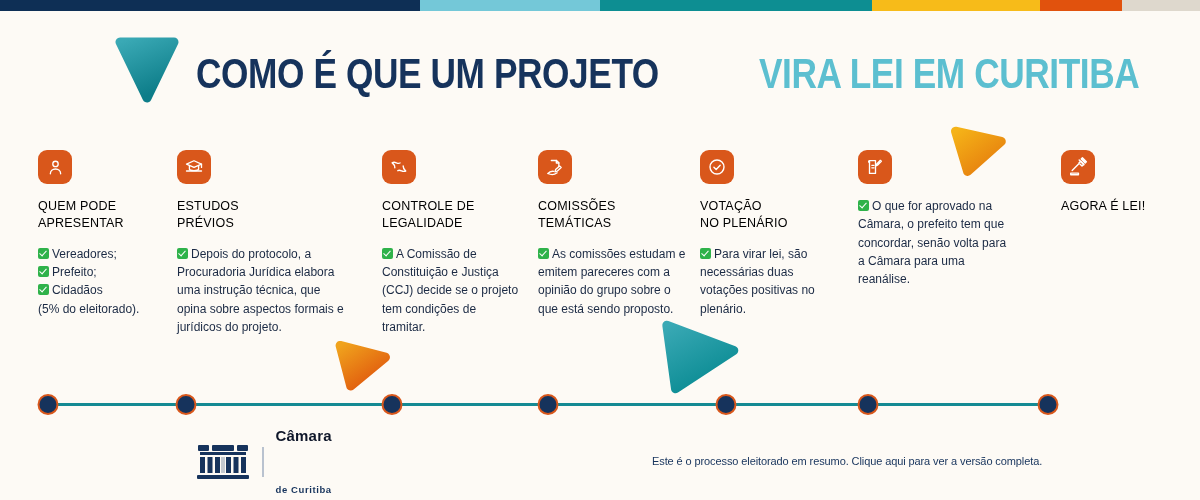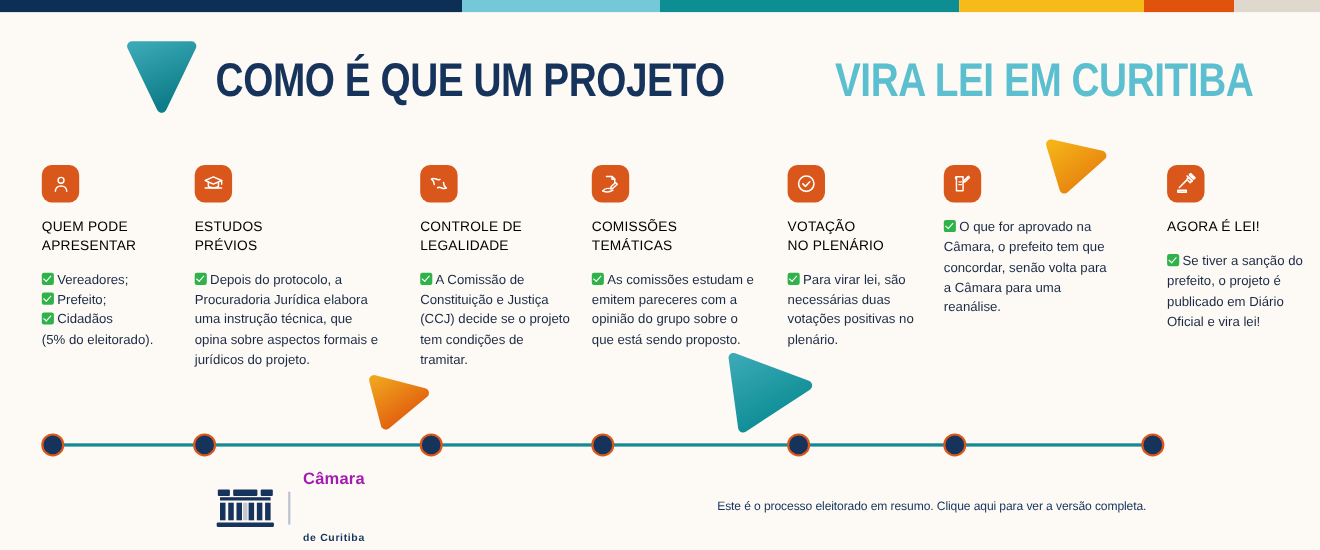--- a/index.html
+++ b/index.html
@@ -155,21 +155,21 @@
   }
   #logo-mark svg { display: block; }
   #logo-divider {
     width: 1.5px;
     height: 30px;
     background: #b9c2cf;
     margin: 0 12px;
   }
   #logo-words { line-height: 1.12; }
   #logo-camara {
-    color: #a21caf;
+    color: #0f172a;
     font-size: 15px;
     font-weight: 700;
     letter-spacing: 0.2px;
   }
   #logo-curitiba {
     color: #16335c;
     font-size: 9.5px;
     font-weight: 700;
     letter-spacing: 0.6px;
     margin-top: 40px;
@@ -305,21 +305,21 @@
             <path d="M4 7c2 1.6 3 4 3 6"></path>
             <path d="M20 16.8c-2-1.6-3-4-3-6"></path>
           </svg>
         </div>
         <div class="step-title">CONTROLE DE
 LEGALIDADE</div>
         <div class="step-body">
           <div><span class="check"></span><span>A Comissão de Constituição e Justiça (CCJ) decide se o projeto tem condições de tramitar.</span></div>
         </div>
       </div>
-      <div class="step" style="left: 716px; width: 128px;">
+      <div class="step" style="left: 700px; width: 128px;">
         <div class="step-icon">
           <svg width="20" height="20" viewBox="0 0 24 24" fill="none" stroke="#fff" stroke-width="1.7" stroke-linecap="round" stroke-linejoin="round">
             <circle cx="12" cy="12" r="8.4"></circle>
             <path d="M8.3 12.2 11 14.9l4.8-5"></path>
           </svg>
         </div>
         <div class="step-title">VOTAÇÃO
 NO PLENÁRIO</div>
         <div class="step-body">
           <div><span class="check"></span><span>Para virar lei,  são necessárias duas votações positivas no plenário.</span></div>
@@ -343,23 +343,20 @@
         <div class="step-icon">
           <svg width="20" height="20" viewBox="0 0 24 24" fill="none" stroke="#fff" stroke-width="1.7" stroke-linecap="round" stroke-linejoin="round">
             <path d="M13.4 3.6 19 9.2"></path>
             <path d="M15.9 2.4 17.3 1l4.7 4.7-1.4 1.4z" fill="#fff"></path>
             <path d="m15.3 5 3.7 3.7-2.2 2.2-3.7-3.7z"></path>
             <path d="M12.7 8.4 5 16.1"></path>
             <path d="M3.3 19.3h9.2v2H3.3z"></path>
           </svg>
         </div>
         <div class="step-title">AGORA É LEI!</div>
-        <div class="step-body">
-          <div><span class="check"></span><span>Se tiver a sanção do prefeito, o projeto é publicado em Diário Oficial e vira lei!</span></div>
-        </div>
       </div>
     </div>
 
   <div id="timeline">
     <div id="timeline-line" style="left: 48px; width: 1000px;"></div>
   <div class="tl-dot" style="left: 48px;"></div>
       <div class="tl-dot" style="left: 186px;"></div>
       <div class="tl-dot" style="left: 392px;"></div>
       <div class="tl-dot" style="left: 548px;"></div>
       <div class="tl-dot" style="left: 726px;"></div>

